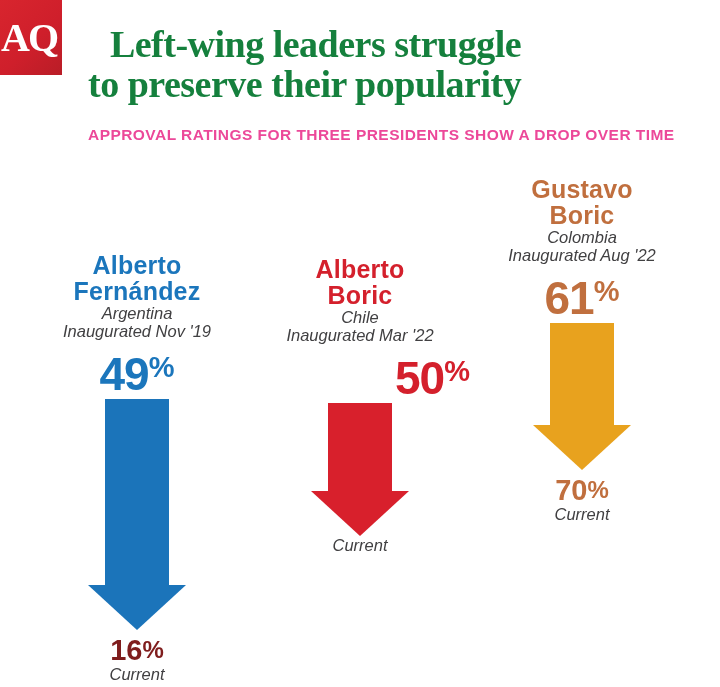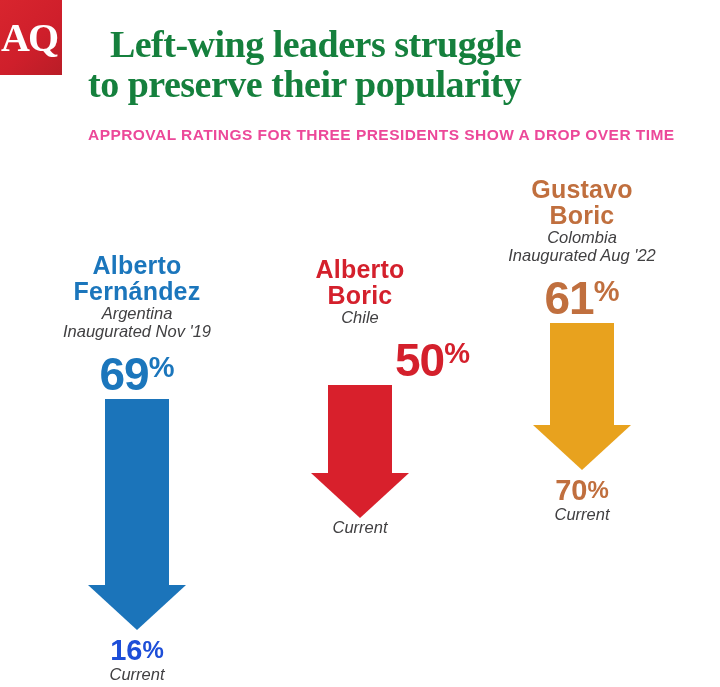--- a/index.html
+++ b/index.html
@@ -78,38 +78,39 @@
   <div class="subtitle">APPROVAL RATINGS FOR THREE PRESIDENTS SHOW A DROP OVER TIME</div>
 
   <section class="col col-1">
     <h2 class="name" style="color: rgb(27, 118, 188);">
       <span>Alberto</span>
       <span>Fernández</span>
     </h2>
     <div class="country">Argentina</div>
     <div class="inaug">Inaugurated Nov '19</div>
     <div class="bigpct" style="color: rgb(27, 118, 188);">
-      <span>69</span><span class="sign">%</span>
+      <span>49</span><span class="sign">%</span>
     </div>
     <div class="arrow">
       <div class="shaft" style="background-color: rgb(27, 116, 186); height: 186px;"></div>
       <div class="head" style="border-top-color: rgb(27, 116, 186);"></div>
     </div>
-    <div class="endpct" style="color: #1d4ed8;">
+    <div class="endpct" style="color: #7f1d1d;">
       <span>16</span><span class="sign">%</span>
     </div>
     <div class="current">Current</div>
   </section>
 
   <section class="col col-2">
     <h2 class="name" style="color: rgb(212, 32, 44);">
       <span>Alberto</span>
       <span>Boric</span>
     </h2>
     <div class="country">Chile</div>
+    <div class="inaug">Inaugurated Mar '22</div>
     <div class="bigpct" style="color: rgb(212, 32, 44); text-align: right;">
       <span>50</span><span class="sign">%</span>
     </div>
     <div class="arrow">
       <div class="shaft" style="background-color: rgb(216, 32, 44); height: 88px;"></div>
       <div class="head" style="border-top-color: rgb(216, 32, 44);"></div>
     </div>
     <div class="current">Current</div>
   </section>
 

